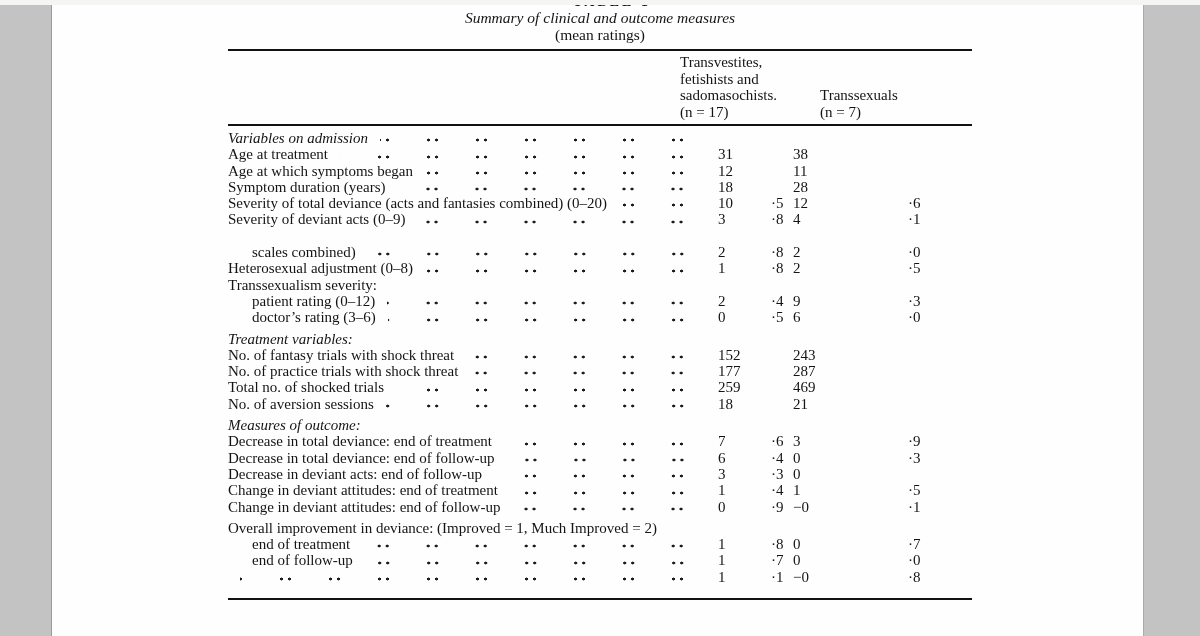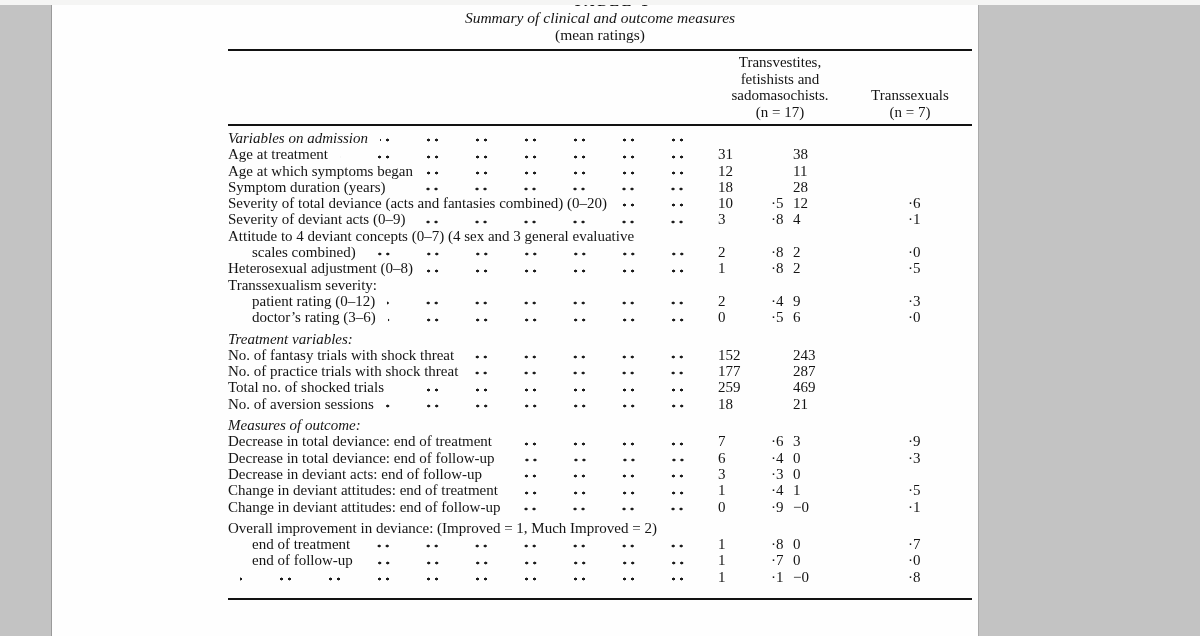--- a/index.html
+++ b/index.html
@@ -8,21 +8,21 @@
     background:#c3c3c3;
     position:relative;
     font-family:"Liberation Serif","DejaVu Serif",serif;
     color:#141414;
   }
   .top-strip {
     position:absolute; top:0; left:0; width:1200px; height:5px;
     background:#f5f5f4;
   }
   .page {
-    position:absolute; left:52px; top:5px; width:926px; height:631px;
+    position:absolute; left:52px; top:5px; width:1091px; height:631px;
     background:#fefefe;
     box-shadow:-1px 0 0 #9a9a9a, 1px 0 0 #aaaaaa;
   }
   
   .cropped-clip {
     position:absolute; left:505px; top:0; width:110px; height:4px;
     overflow:hidden; text-align:center;
   }
   .cropped-clip span {
     display:block; transform:translateY(-11px);
@@ -34,21 +34,21 @@
     text-align:center; font-style:italic; font-size:15.5px; line-height:17px;
   }
   .subtitle {
     position:absolute; top:21px; left:176px; width:744px;
     text-align:center; font-size:15.5px; line-height:17px;
   }
   .table { position:absolute; left:176px; top:44px; width:744px; }
   .rule { height:2px; background:#121212; }
   .thead { position:relative; height:73px; }
   .hdr {
-    position:absolute; bottom:4px; text-align:center;
+    position:absolute; bottom:4px; 
     font-size:15px; line-height:16.5px; white-space:nowrap;
   }
   .hdr-1 { left:452px; width:200px; }
   .hdr-2 { left:592px; width:180px; }
   .tbody { padding:4px 0 13px; }
   .row {
     display:flex; align-items:stretch; height:16.3px;
     font-size:15px; line-height:16.3px; white-space:nowrap; width:702px;
   }
   .row.gap { margin-top:5px; }
@@ -134,21 +134,20 @@
         </div>
         <div class="row">
           <span class="label">Severity of deviant acts (0–9)</span>
           <span class="leader"></span>
           <span class="vi vi1">3</span>
           <span class="vd vd1">·8</span>
           <span class="vi vi2">4</span>
           <span class="vd vd2">·1</span>
         </div>
         <div class="row">
-          <span class="label">Attitude to 4 deviant concepts (0–7) (4 sex and 3 general evaluative</span>
           <span class="leader none"></span>
           <span class="vi vi1"></span>
           <span class="vd vd1"></span>
           <span class="vi vi2"></span>
           <span class="vd vd2"></span>
         </div>
         <div class="row">
           <span class="label indent">scales combined)</span>
           <span class="leader"></span>
           <span class="vi vi1">2</span>

